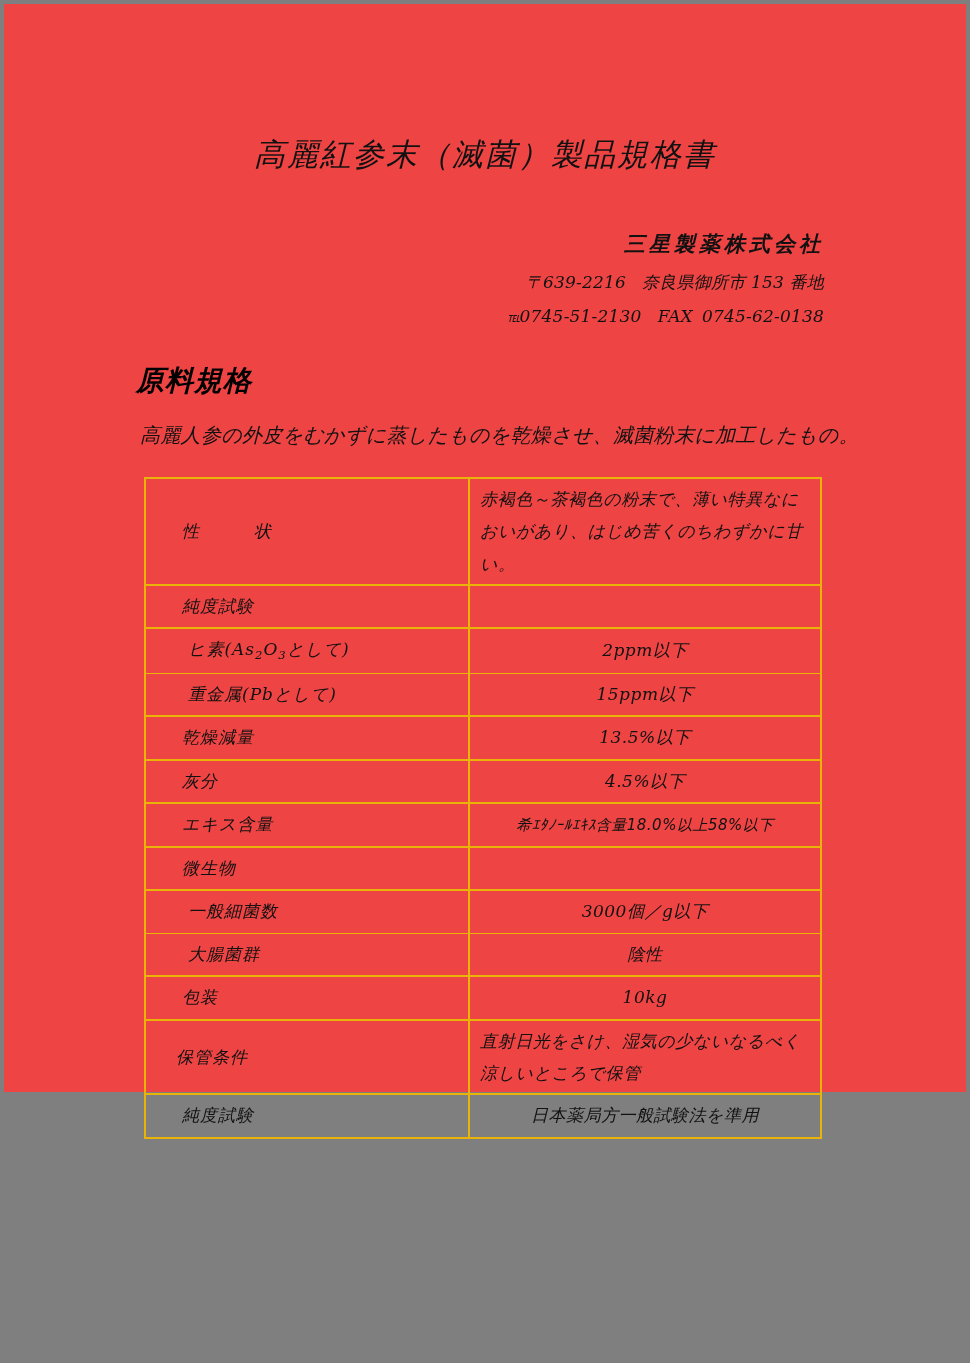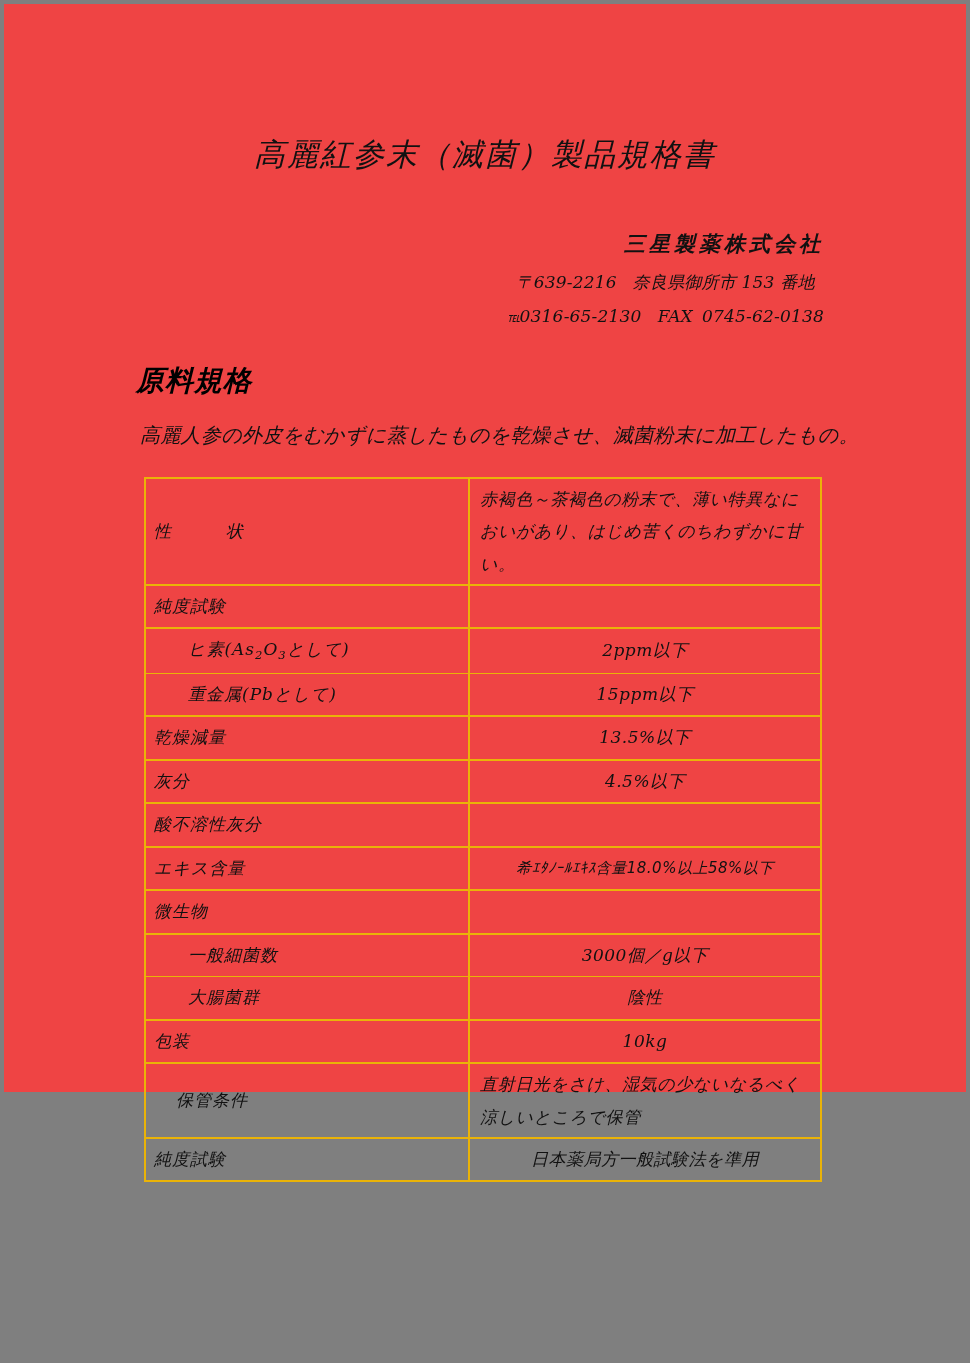--- a/index.html
+++ b/index.html
@@ -49,21 +49,20 @@
     font-weight: bold;
     letter-spacing: 4px;
     margin-bottom: 13px;
     white-space: nowrap;
   }
   .company-line {
     font-size: 17px;
     margin-bottom: 12px;
     white-space: nowrap;
     letter-spacing: 0.2px;
-    text-align: center;
   }
   .company-line .tel-mark {
     font-size: 13px;
     letter-spacing: -0.5px;
   }
   .company-line .gap {
     display: inline-block;
     width: 16px;
   }
   .company-line .gap-s {
@@ -125,21 +124,21 @@
   .spec-table td.val {
     border-right-width: 2px;
     text-align: center;
   }
   .cell-in {
     padding: 7px 10px;
     min-height: 22px;
     line-height: 1.62;
   }
   .item .cell-in {
-    padding-left: 8px;
+    padding-left: 36px;
     text-align: left;
     letter-spacing: 1px;
   }
   .item.indent .cell-in {
     padding-left: 42px;
   }
   .item.indent2 .cell-in {
     padding-left: 30px;
   }
   .val .cell-in {
@@ -177,21 +176,21 @@
 <div class="page">
 
   <div class="doc-title">高麗紅参末（滅菌）製品規格書</div>
 
   <div class="company-block">
     <div class="company-name">三星製薬株式会社</div>
     <div class="company-line">
       <span>〒639-2216</span><span class="gap"></span><span>奈良県御所市 153 番地</span>
     </div>
     <div class="company-line">
-      <span class="tel-mark">℡</span><span>0316-65-2130</span><span class="gap"></span><span>FAX</span><span class="gap-s"></span><span>0745-62-0138</span>
+      <span class="tel-mark">℡</span><span>0745-51-2130</span><span class="gap"></span><span>FAX</span><span class="gap-s"></span><span>0745-62-0138</span>
     </div>
   </div>
 
   <div class="section-heading">原料規格</div>
   <div class="section-desc">高麗人参の外皮をむかずに蒸したものを乾燥させ、滅菌粉末に加工したもの。</div>
 
   <table class="spec-table">
     <tbody>
       <tr class="major tall">
         <td class="item">
@@ -240,28 +239,20 @@
 
       <tr class="major">
         <td class="item">
             <div class="cell-in">灰分</div>
           </td>
         <td class="val">
             <div class="cell-in">4.5%以下</div>
           </td>
       </tr>
 
-      <tr class="major">
-        <td class="item">
-            <div class="cell-in">酸不溶性灰分</div>
-          </td>
-        <td class="val">
-            <div class="cell-in"></div>
-          </td>
-      </tr>
 
       <tr class="major">
         <td class="item">
             <div class="cell-in">エキス含量</div>
           </td>
         <td class="val">
             <div class="cell-in narrow-kana">希ｴﾀﾉｰﾙｴｷｽ含量18.0%以上58%以下</div>
           </td>
       </tr>
 

